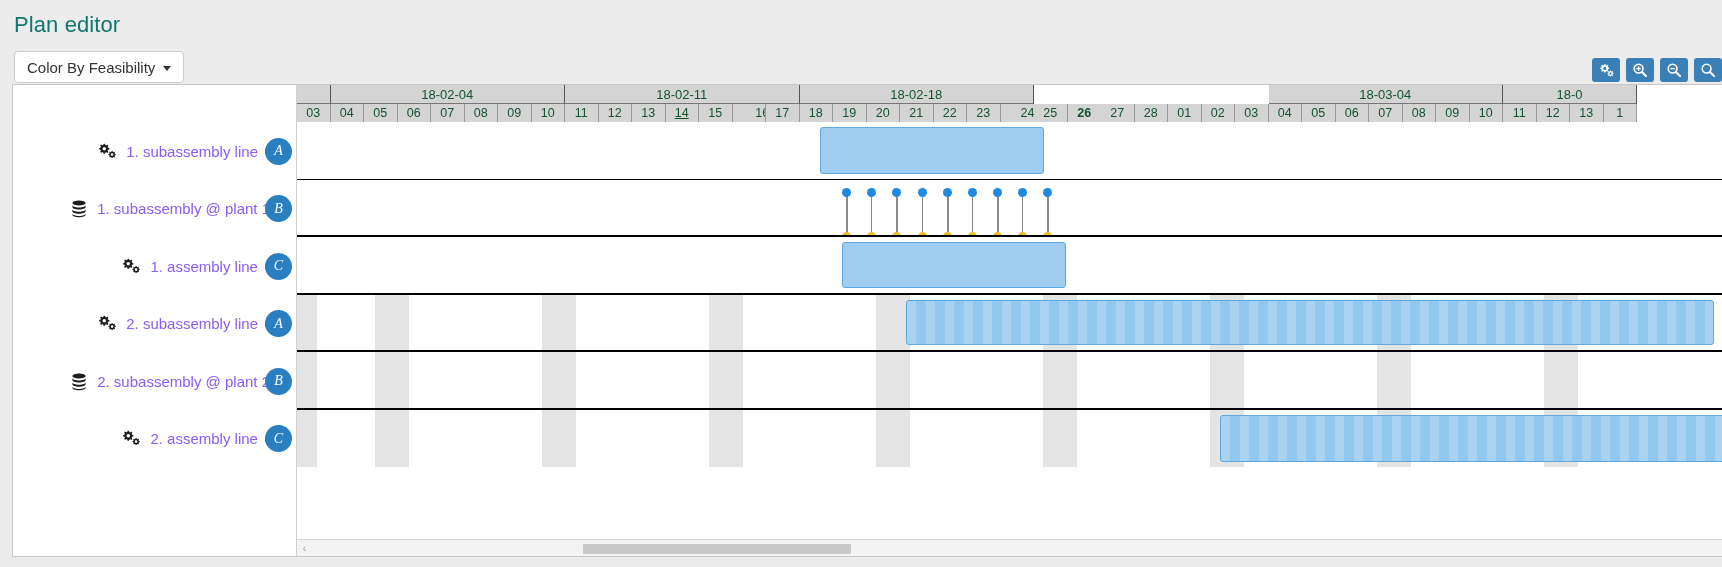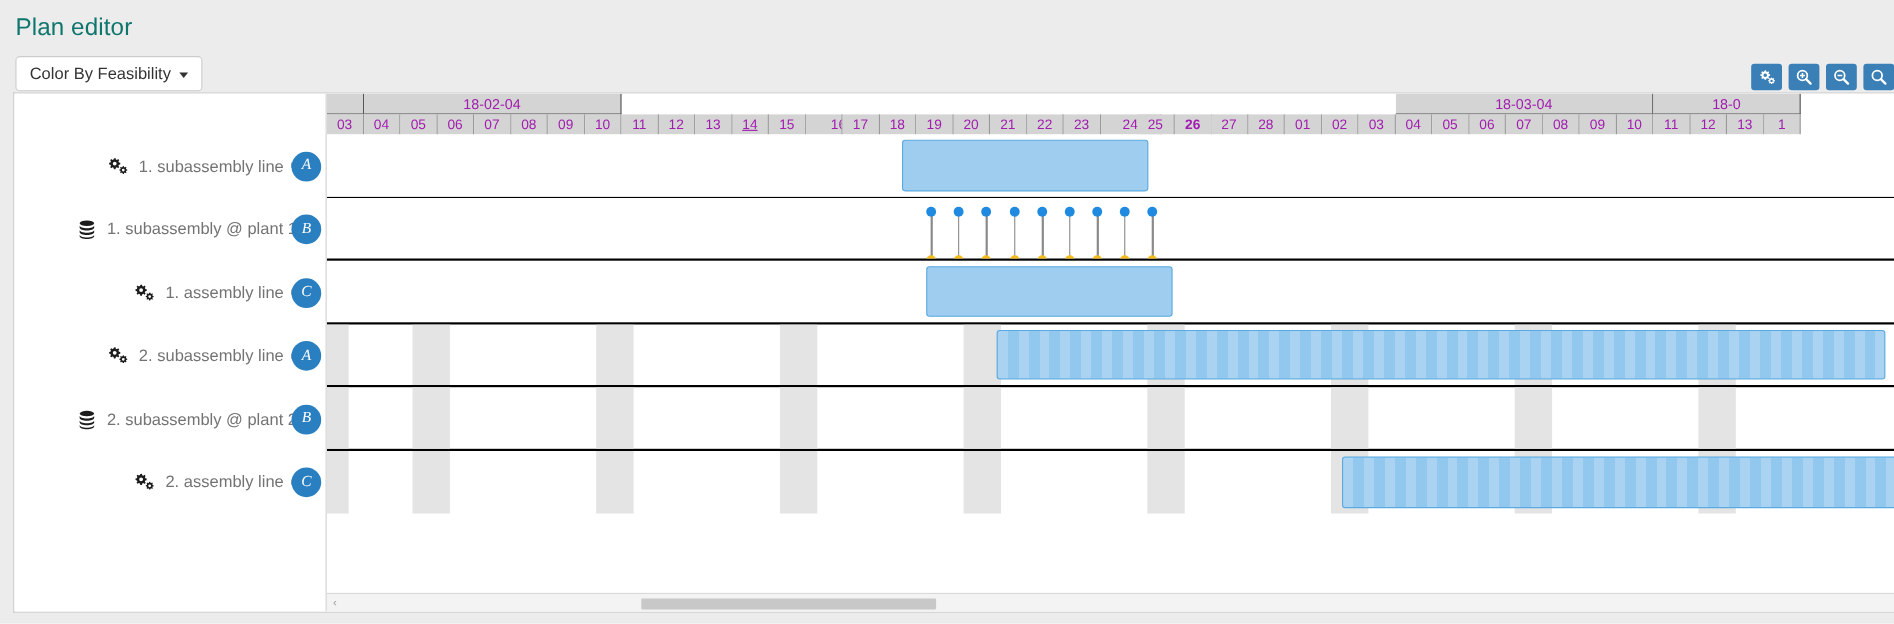--- a/index.html
+++ b/index.html
@@ -53,42 +53,42 @@
     border-right:1px solid #d0d0d0;
     z-index:5;
   }
   .label-row{
     position:absolute;left:0;right:0;
     display:flex;align-items:center;justify-content:flex-end;
     padding-right:8px;box-sizing:border-box;
     white-space:nowrap;
   }
   .label-row .icon{margin-right:9px;display:flex;align-items:center;}
-  .label-row .txt{font-size:15px;color:#737373;}
+  .label-row .txt{font-size:15px;color:#8b5cf6;}
   .label-row .arrow{
     margin-left:7px;color:#333;font-size:10px;line-height:1;
   }
   .badge{
     position:absolute;width:27px;height:27px;border-radius:50%;
     background:#2a7fc1;color:#fff;font-size:14px;font-style:italic;
     font-family:"Liberation Serif", serif;
     display:flex;align-items:center;justify-content:center;
     z-index:6;
   }
   
   #timeline{
     position:absolute;left:284px;top:0;right:0;bottom:0;
     overflow:hidden;background:#fff;
   }
   #tl-header{position:absolute;left:0;top:0;right:0;height:37px;}
   .hdr-week, .hdr-day{
     position:absolute;box-sizing:border-box;
     background:#d4d4d4;border-right:1px solid #555;
     display:flex;align-items:center;justify-content:center;
-    font-size:13px;color:#a21caf;overflow:hidden;text-align:right;
+    font-size:13px;color:#14532d;overflow:hidden;text-align:right;
   }
   .hdr-week{top:0;height:19px;border-bottom:1px solid #777;}
   .hdr-day{top:19px;height:18px;border-right:1px solid #999;font-size:12.5px;}
   #rows-area{position:absolute;left:0;top:37px;right:0;bottom:0;}
   .grid-row{
     position:absolute;left:0;right:0;
     box-sizing:border-box;overflow:hidden;
   }
   .grid-row.sep{border-bottom:2px solid #000;}
   .grid-row.sep-thin{border-bottom:1px solid #000;}
@@ -256,27 +256,29 @@
         <div class="hdr-week" style="left: 0px; width: 33.5px;"></div>
         <div class="hdr-day" style="left: 0px; width: 33.5px;">03</div>
         <div class="hdr-week" style="left: 33.5px; width: 234.5px;">18-02-04</div>
         <div class="hdr-day" style="left: 33.5px; width: 33.5px;">04</div>
         <div class="hdr-day" style="left: 67px; width: 33.5px;">05</div>
         <div class="hdr-day" style="left: 100.5px; width: 33.5px;">06</div>
         <div class="hdr-day" style="left: 134px; width: 33.5px;">07</div>
         <div class="hdr-day" style="left: 167.5px; width: 33.5px;">08</div>
         <div class="hdr-day" style="left: 201px; width: 33.5px;">09</div>
         <div class="hdr-day" style="left: 234.5px; width: 33.5px;">10</div>
+        <div class="hdr-week" style="left: 268px; width: 234.5px;">18-02-11</div>
         <div class="hdr-day" style="left: 268px; width: 33.5px;">11</div>
         <div class="hdr-day" style="left: 301.5px; width: 33.5px;">12</div>
         <div class="hdr-day" style="left: 335px; width: 33.5px;">13</div>
         <div class="hdr-day" style="left: 368.5px; width: 33.5px; text-decoration: underline;">14</div>
         <div class="hdr-day" style="left: 402px; width: 33.5px;">15</div>
         <div class="hdr-day" style="left: 435.5px; width: 33.5px; padding-left: 27px;">16</div>
         <div class="hdr-day" style="left: 469px; width: 33.5px;">17</div>
+        <div class="hdr-week" style="left: 502.5px; width: 234.5px;">18-02-18</div>
         <div class="hdr-day" style="left: 502.5px; width: 33.5px;">18</div>
         <div class="hdr-day" style="left: 536px; width: 33.5px;">19</div>
         <div class="hdr-day" style="left: 569.5px; width: 33.5px;">20</div>
         <div class="hdr-day" style="left: 603px; width: 33.5px;">21</div>
         <div class="hdr-day" style="left: 636.5px; width: 33.5px;">22</div>
         <div class="hdr-day" style="left: 670px; width: 33.5px;">23</div>
         <div class="hdr-day" style="left: 703.5px; width: 55px;">24</div>
         <div class="hdr-day" style="left: 737px; width: 33.5px;">25</div>
         <div class="hdr-day" style="left: 771px; width: 33.5px; font-weight: bold;">26</div>
         <div class="hdr-day" style="left: 804px; width: 33.5px;">27</div>

